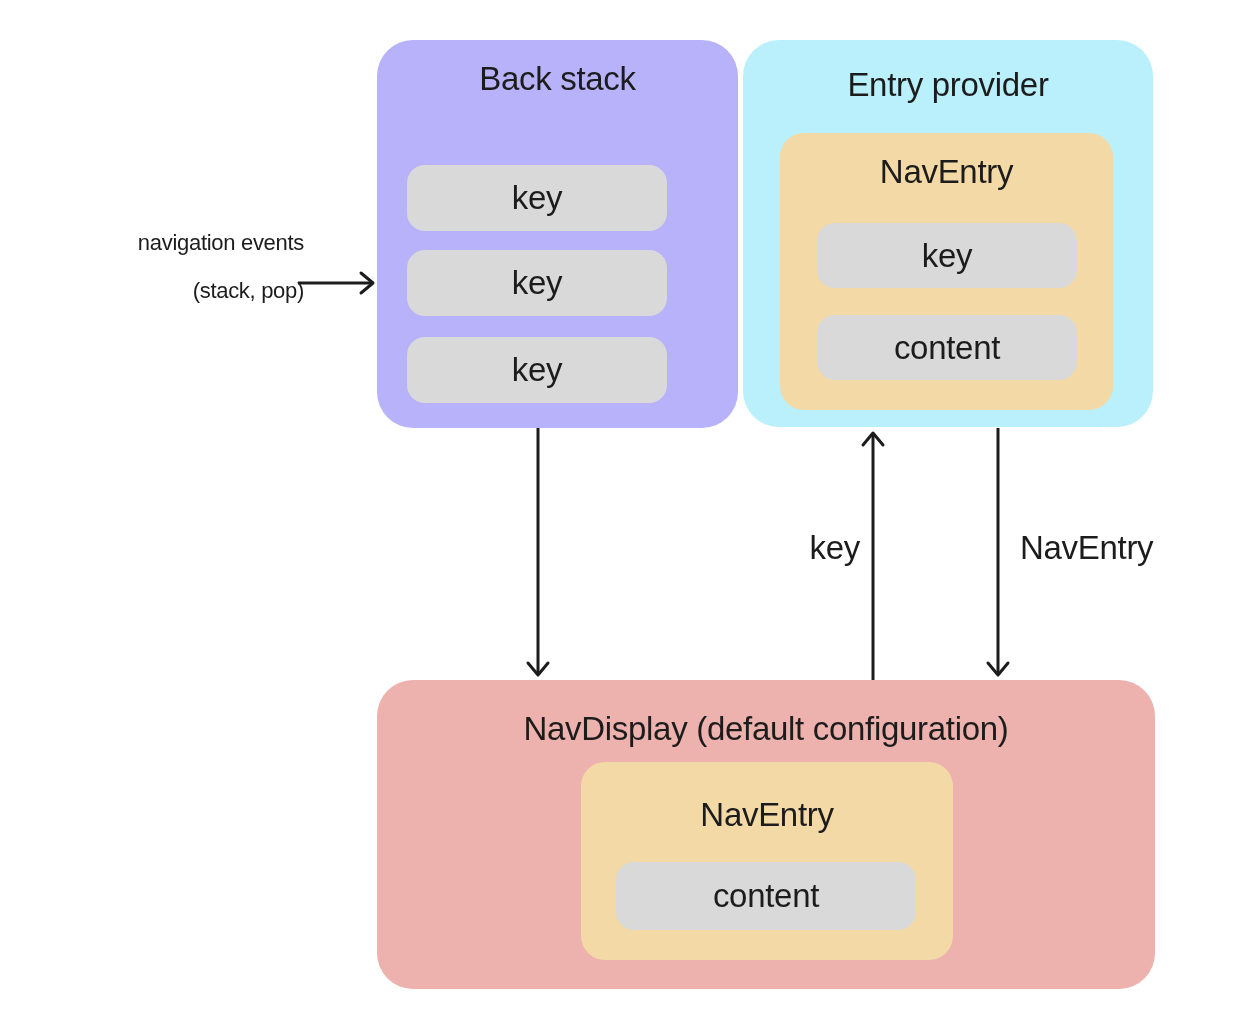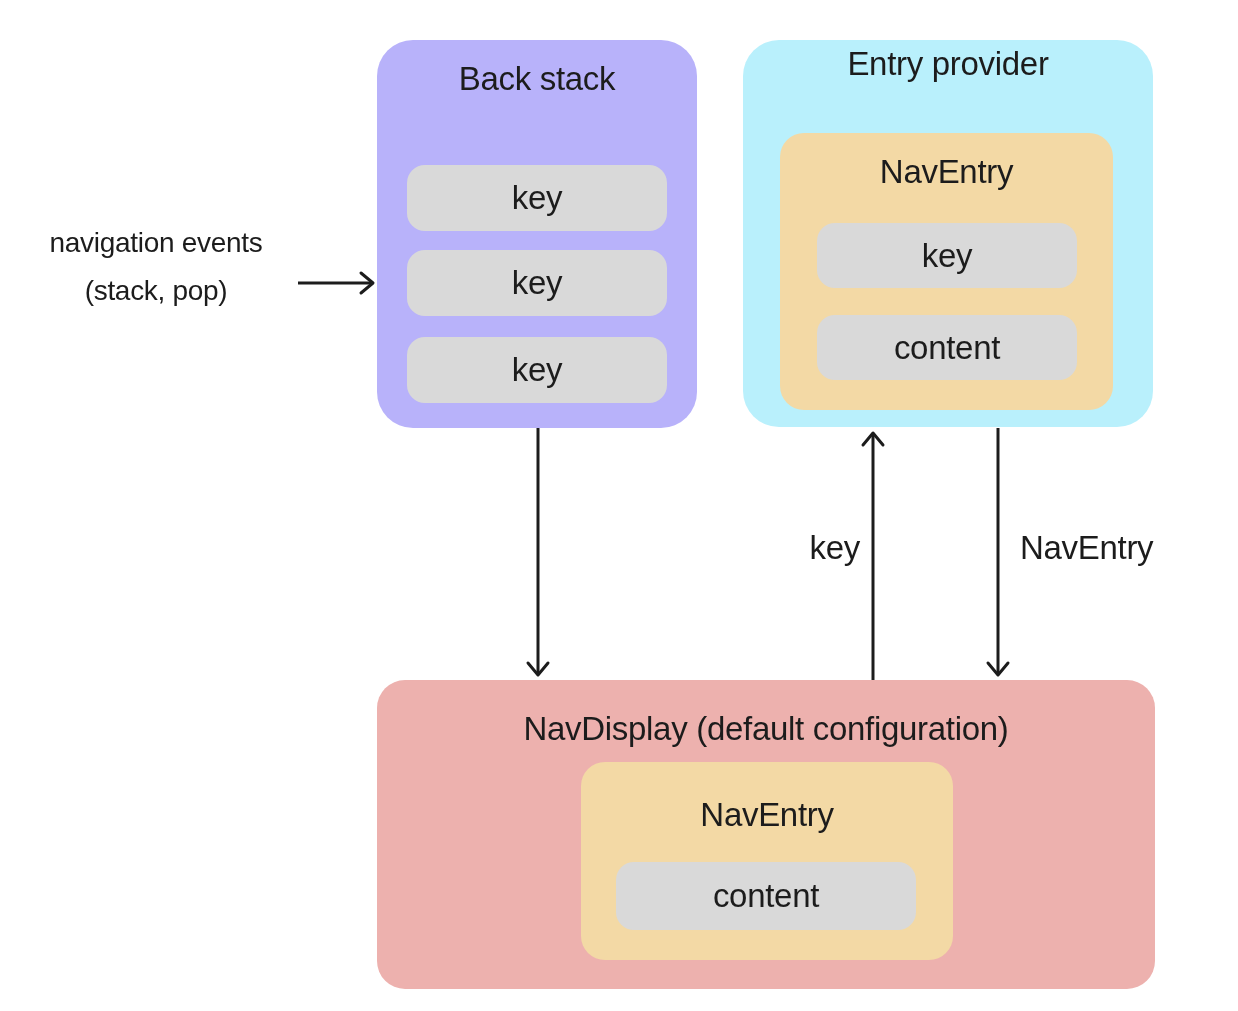--- a/index.html
+++ b/index.html
@@ -7,33 +7,33 @@
     position:relative; width:1238px; height:1011px; background:#ffffff;
     font-family:"Liberation Sans", sans-serif; color:#1c1c1c; overflow:hidden;
   }
   .arrows { position:absolute; left:0; top:0; width:1238px; height:1011px; }
   .box { position:absolute; box-sizing:border-box; }
   .outer { border-radius:36px; }
   .inner { border-radius:24px; }
   .purple { background:#b8b2fa; }
   .cyan   { background:#b9f0fc; }
   .orange { background:#f3d9a5; }
-  .pink   { background:#edb1ae;border-radius:28px; }
+  .pink   { background:#edb1ae; }
   .box-title {
     text-align:center; font-size:33px; line-height:40px; letter-spacing:-0.3px;
     color:#1c1c1c;
   }
   .pill {
     position:absolute; background:#d9d9d9; border-radius:18px;
     display:flex; align-items:center; justify-content:center;
     font-size:33px; letter-spacing:-0.3px; color:#1c1c1c;
   }
   .note {
     position:absolute; left:8px; top:219px; width:296px;
-    text-align:center; font-size:28px; line-height:48px; letter-spacing:-0.3px;
+    text-align:right; font-size:22px; line-height:48px; letter-spacing:-0.3px;
   }
   .arrow-label {
     position:absolute; font-size:33px; line-height:40px; letter-spacing:-0.3px;
   }
   .key-label { left:790px; top:528px; width:70px; text-align:right; }
   .naventry-label { left:1020px; top:528px; }
 </style>
 </head>
 <body>
 
@@ -49,29 +49,29 @@
     <line x1="538" y1="428" x2="538" y2="674" stroke="#1c1c1c" stroke-width="3" marker-end="url(#arrowhead)"></line>
     <line x1="873" y1="680" x2="873" y2="434" stroke="#1c1c1c" stroke-width="3" marker-end="url(#arrowhead)"></line>
     <line x1="998" y1="428" x2="998" y2="674" stroke="#1c1c1c" stroke-width="3" marker-end="url(#arrowhead)"></line>
   </svg>
 
   <div class="note">
     <div>navigation events</div>
     <div>(stack, pop)</div>
   </div>
 
-  <div class="box outer purple" style="left:377px; top:40px; width:320px; height:388px;">
+  <div class="box outer purple" style="left:377px; top:40px; width:361px; height:388px;">
     <div class="box-title" style="padding-top:19px;">Back stack</div>
     <div class="pill" style="left:30px; top:125px; width:260px; height:66px;">key</div>
     <div class="pill" style="left:30px; top:210px; width:260px; height:66px;">key</div>
     <div class="pill" style="left:30px; top:297px; width:260px; height:66px;">key</div>
   </div>
 
   <div class="box outer cyan" style="left:743px; top:40px; width:410px; height:387px;">
-    <div class="box-title" style="padding-top:4px;">Entry provider</div>
+    <div class="box-title" style="padding-top:25px;">Entry provider</div>
     <div class="box inner orange" style="left:37px; top:93px; width:333px; height:277px;">
       <div class="box-title" style="padding-top:19px;">NavEntry</div>
       <div class="pill" style="left:37px; top:90px; width:260px; height:65px;">key</div>
       <div class="pill" style="left:37px; top:182px; width:260px; height:65px;">content</div>
     </div>
   </div>
 
   <div class="arrow-label key-label">key</div>
   <div class="arrow-label naventry-label">NavEntry</div>
 

